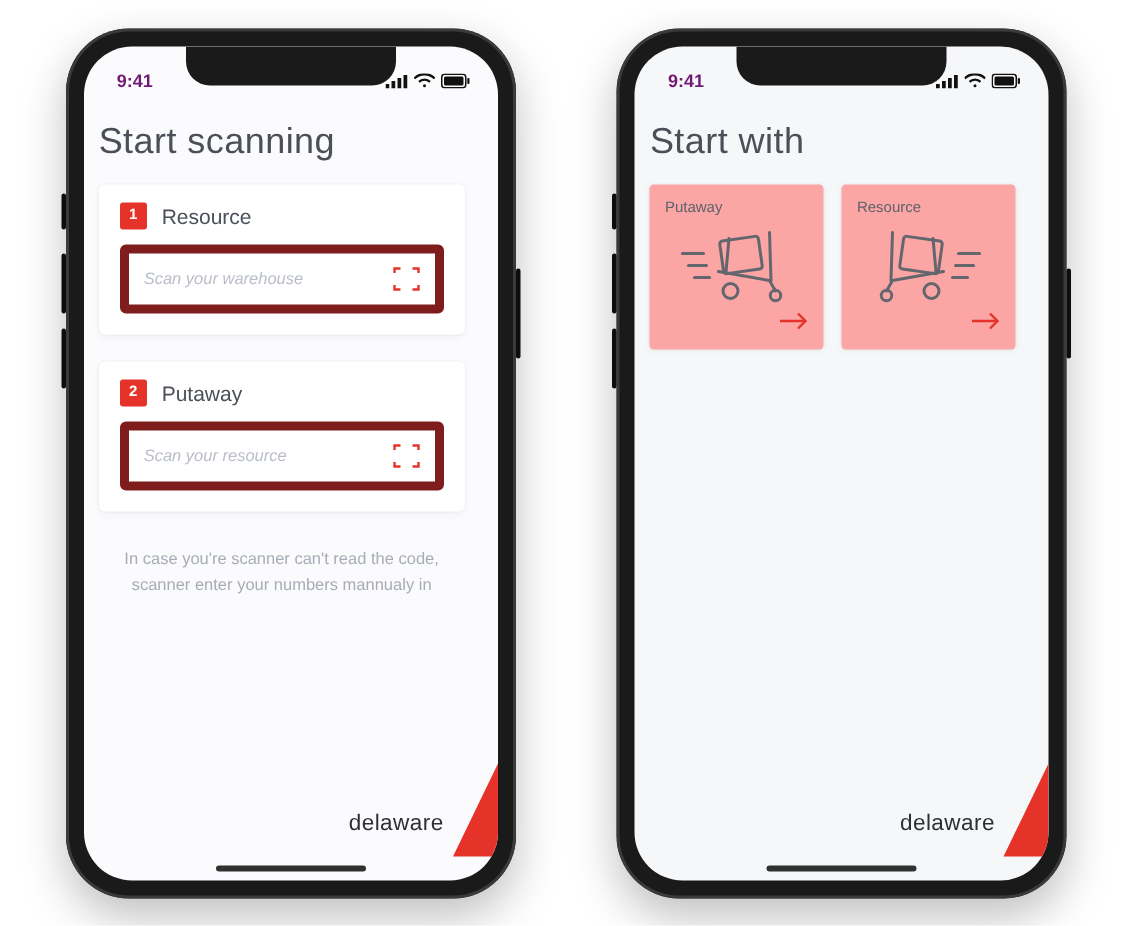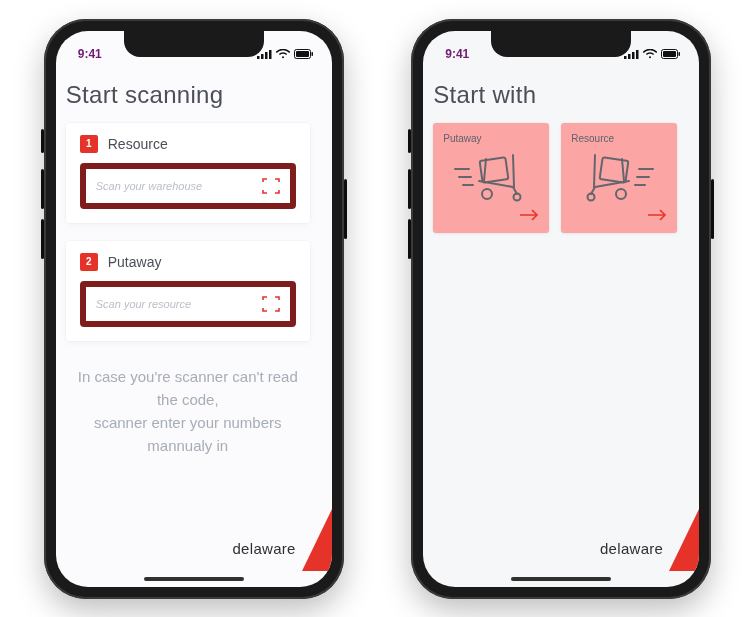--- a/index.html
+++ b/index.html
@@ -125,21 +125,21 @@
     }
     .scan-input::placeholder { color: #b9bec7; font-style: italic; }
     .scan-icon-wrap {
       width: 38px;
       display: flex;
       align-items: center;
       justify-content: center;
       color: #e5332a;
     }
     .helper-text {
-      font-size: 15px;
+      font-size: 11px;
       color: #a7adb6;
       text-align: center;
       line-height: 1.55;
       margin-top: 6px;
       padding: 0 6px;
     }
     .brand-wrap {
       position: absolute;
       bottom: 16px;
       right: 0;

